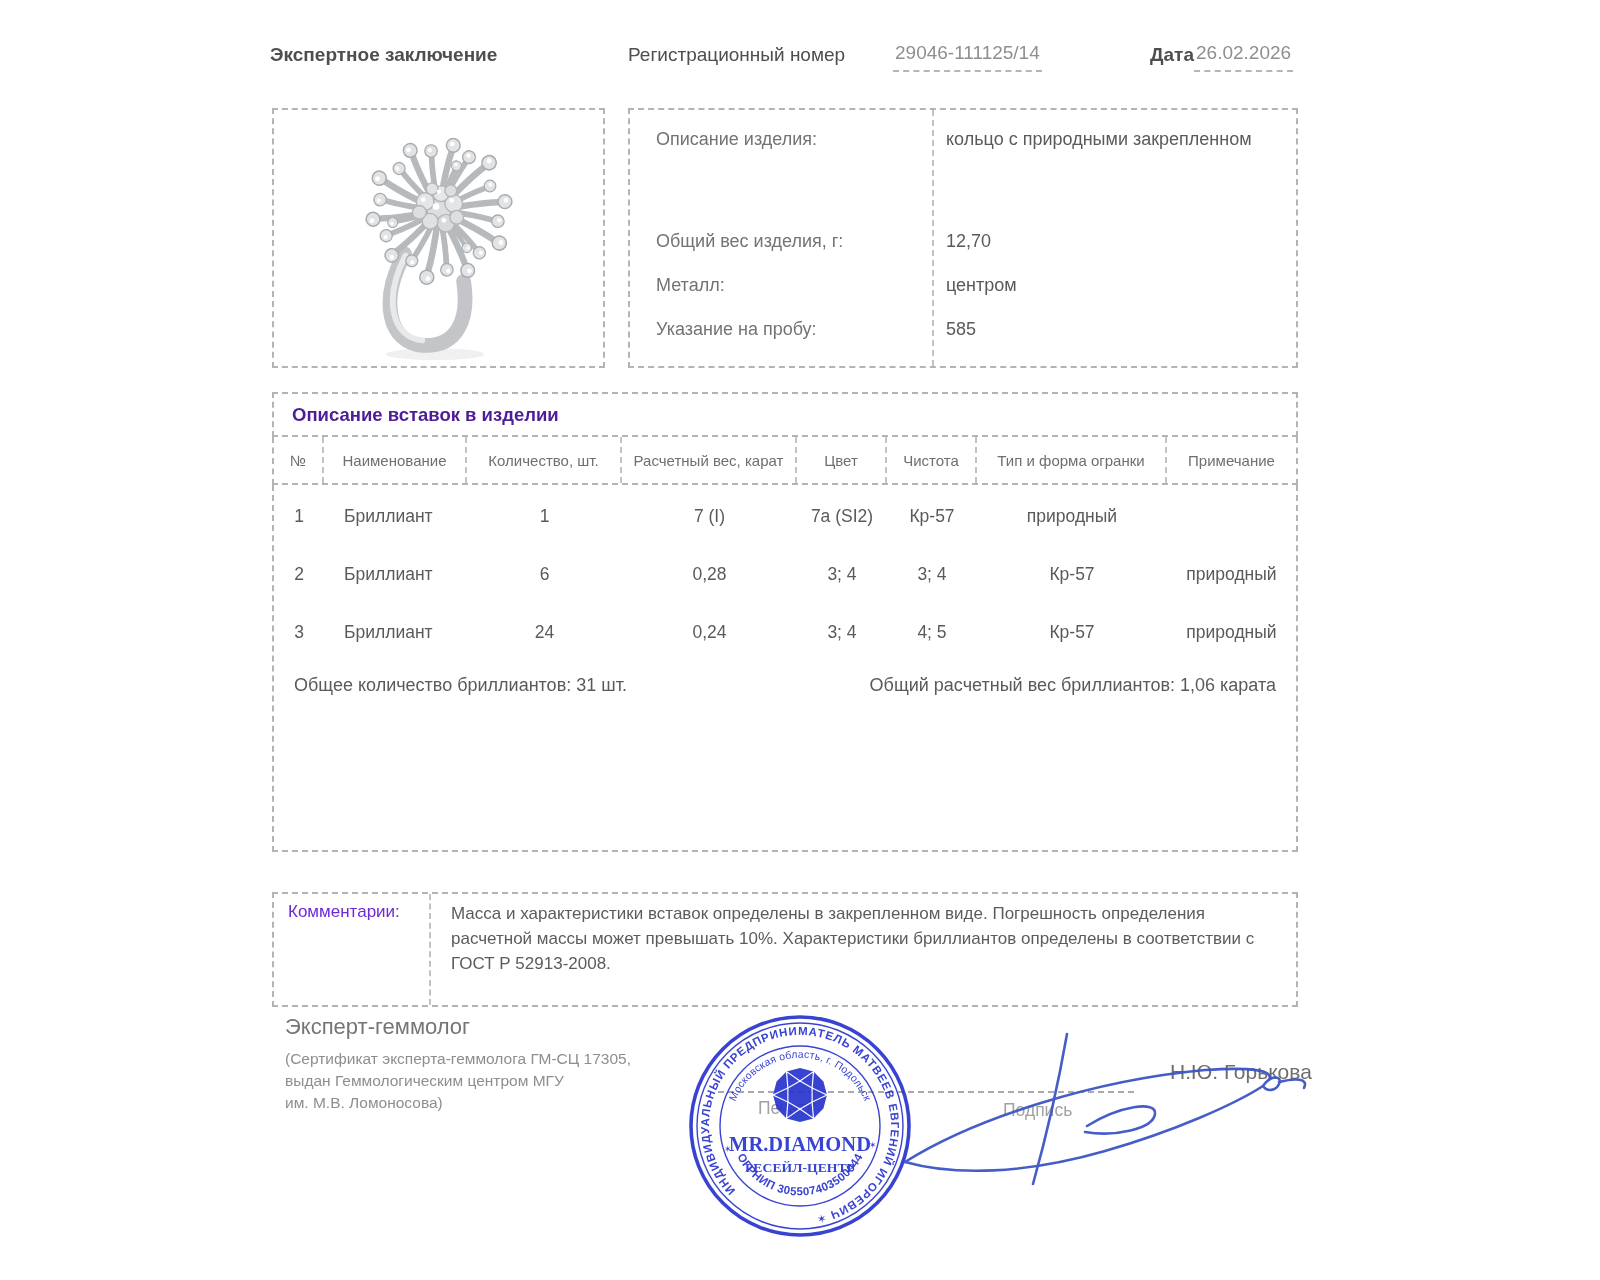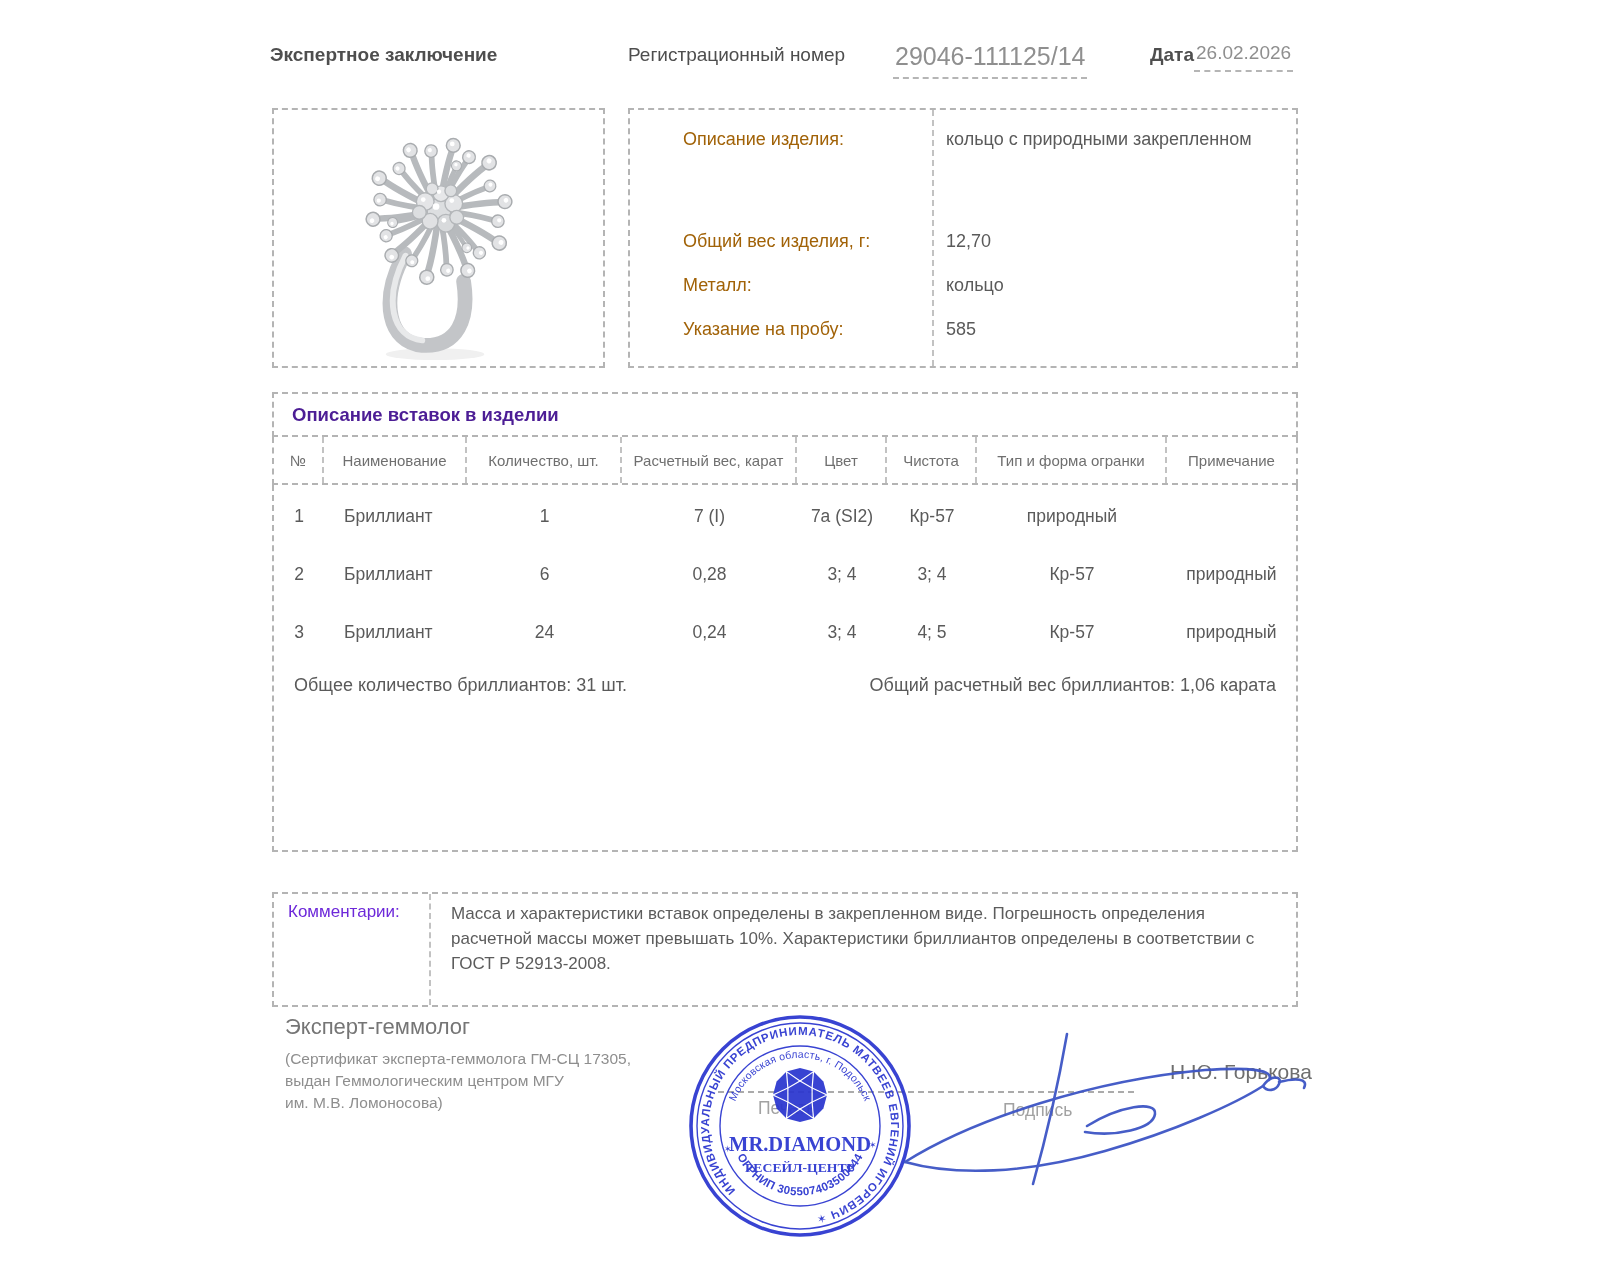--- a/index.html
+++ b/index.html
@@ -8,36 +8,36 @@
     width:1600px; height:1280px; position:relative; overflow:hidden;
     font-family:"Liberation Sans","DejaVu Sans",sans-serif;
     color:#5c5c5c;
   }
   .abs { position:absolute; }
   .nowrap { white-space:nowrap; }
 
   
   .doc-title   { left:270px; top:44px; font-size:19px; font-weight:bold; color:#4e4e4e; }
   .reg-label   { left:628px; top:44px; font-size:19px; font-weight:normal; color:#4e4e4e; }
-  .reg-value   { left:893px; top:42px; font-size:25px; color:#8f8f8f;
+  .reg-value   { left:893px; top:42px; font-size:19px; color:#8f8f8f;
                  border-bottom:2px dashed #b5b5b5; padding:0 2px 6px 2px; }
   .date-label  { left:1150px; top:44px; font-size:19px; font-weight:bold; color:#4e4e4e; }
   .date-value  { left:1194px; top:42px; font-size:19px; color:#8f8f8f;
                  border-bottom:2px dashed #b5b5b5; padding:0 2px 6px 2px; }
 
   
   .dash-box { border:2px dashed #b4b4b4; background:#fff; }
 
   .photo-box { left:272px; top:108px; width:333px; height:260px; }
   .photo-box svg { display:block; width:100%; height:100%; }
 
   .desc-box { left:628px; top:108px; width:670px; height:260px; }
   .desc-divider { position:absolute; left:302px; top:0; bottom:0; border-left:2px dashed #c2c2c2; }
   .desc-row { position:absolute; left:0; right:0; height:27px; font-size:18px; line-height:27px; }
-  .desc-row .lbl { position:absolute; left:26px; color:#a16207;margin-left:27px; }
+  .desc-row .lbl { position:absolute; left:26px; color:#737373; }
   .desc-row .val { position:absolute; left:316px; color:#5a5a5a; }
   .dr1 { top:16px; } .dr2 { top:118px; } .dr3 { top:162px; } .dr4 { top:206px; }
 
   
   .inserts { left:272px; top:392px; width:1026px; }
   .inserts-title { border:2px dashed #b4b4b4; height:45px; line-height:41px;
                    padding-left:18px; font-size:18.5px; color:#4c1d95;font-weight:bold; }
   .thead { display:grid; grid-template-columns:50px 143px 155px 175px 90px 90px 190px 129px;
            border:2px dashed #b4b4b4; border-top:none; height:48px; }
   .th { display:flex; align-items:center; justify-content:center; text-align:center;
@@ -140,21 +140,21 @@
   <div class="desc-row dr1">
     <span class="lbl nowrap">Описание изделия:</span>
     <span class="val nowrap">кольцо с природными закрепленном</span>
   </div>
   <div class="desc-row dr2">
     <span class="lbl nowrap">Общий вес изделия, г:</span>
     <span class="val nowrap">12,70</span>
   </div>
   <div class="desc-row dr3">
     <span class="lbl nowrap">Металл:</span>
-    <span class="val nowrap">кольцо</span>
+    <span class="val nowrap">центром</span>
   </div>
   <div class="desc-row dr4">
     <span class="lbl nowrap">Указание на пробу:</span>
     <span class="val nowrap">585</span>
   </div>
 </div>
 
 <div class="abs inserts">
   <div class="inserts-title">Описание вставок в изделии</div>
   <div class="thead">

